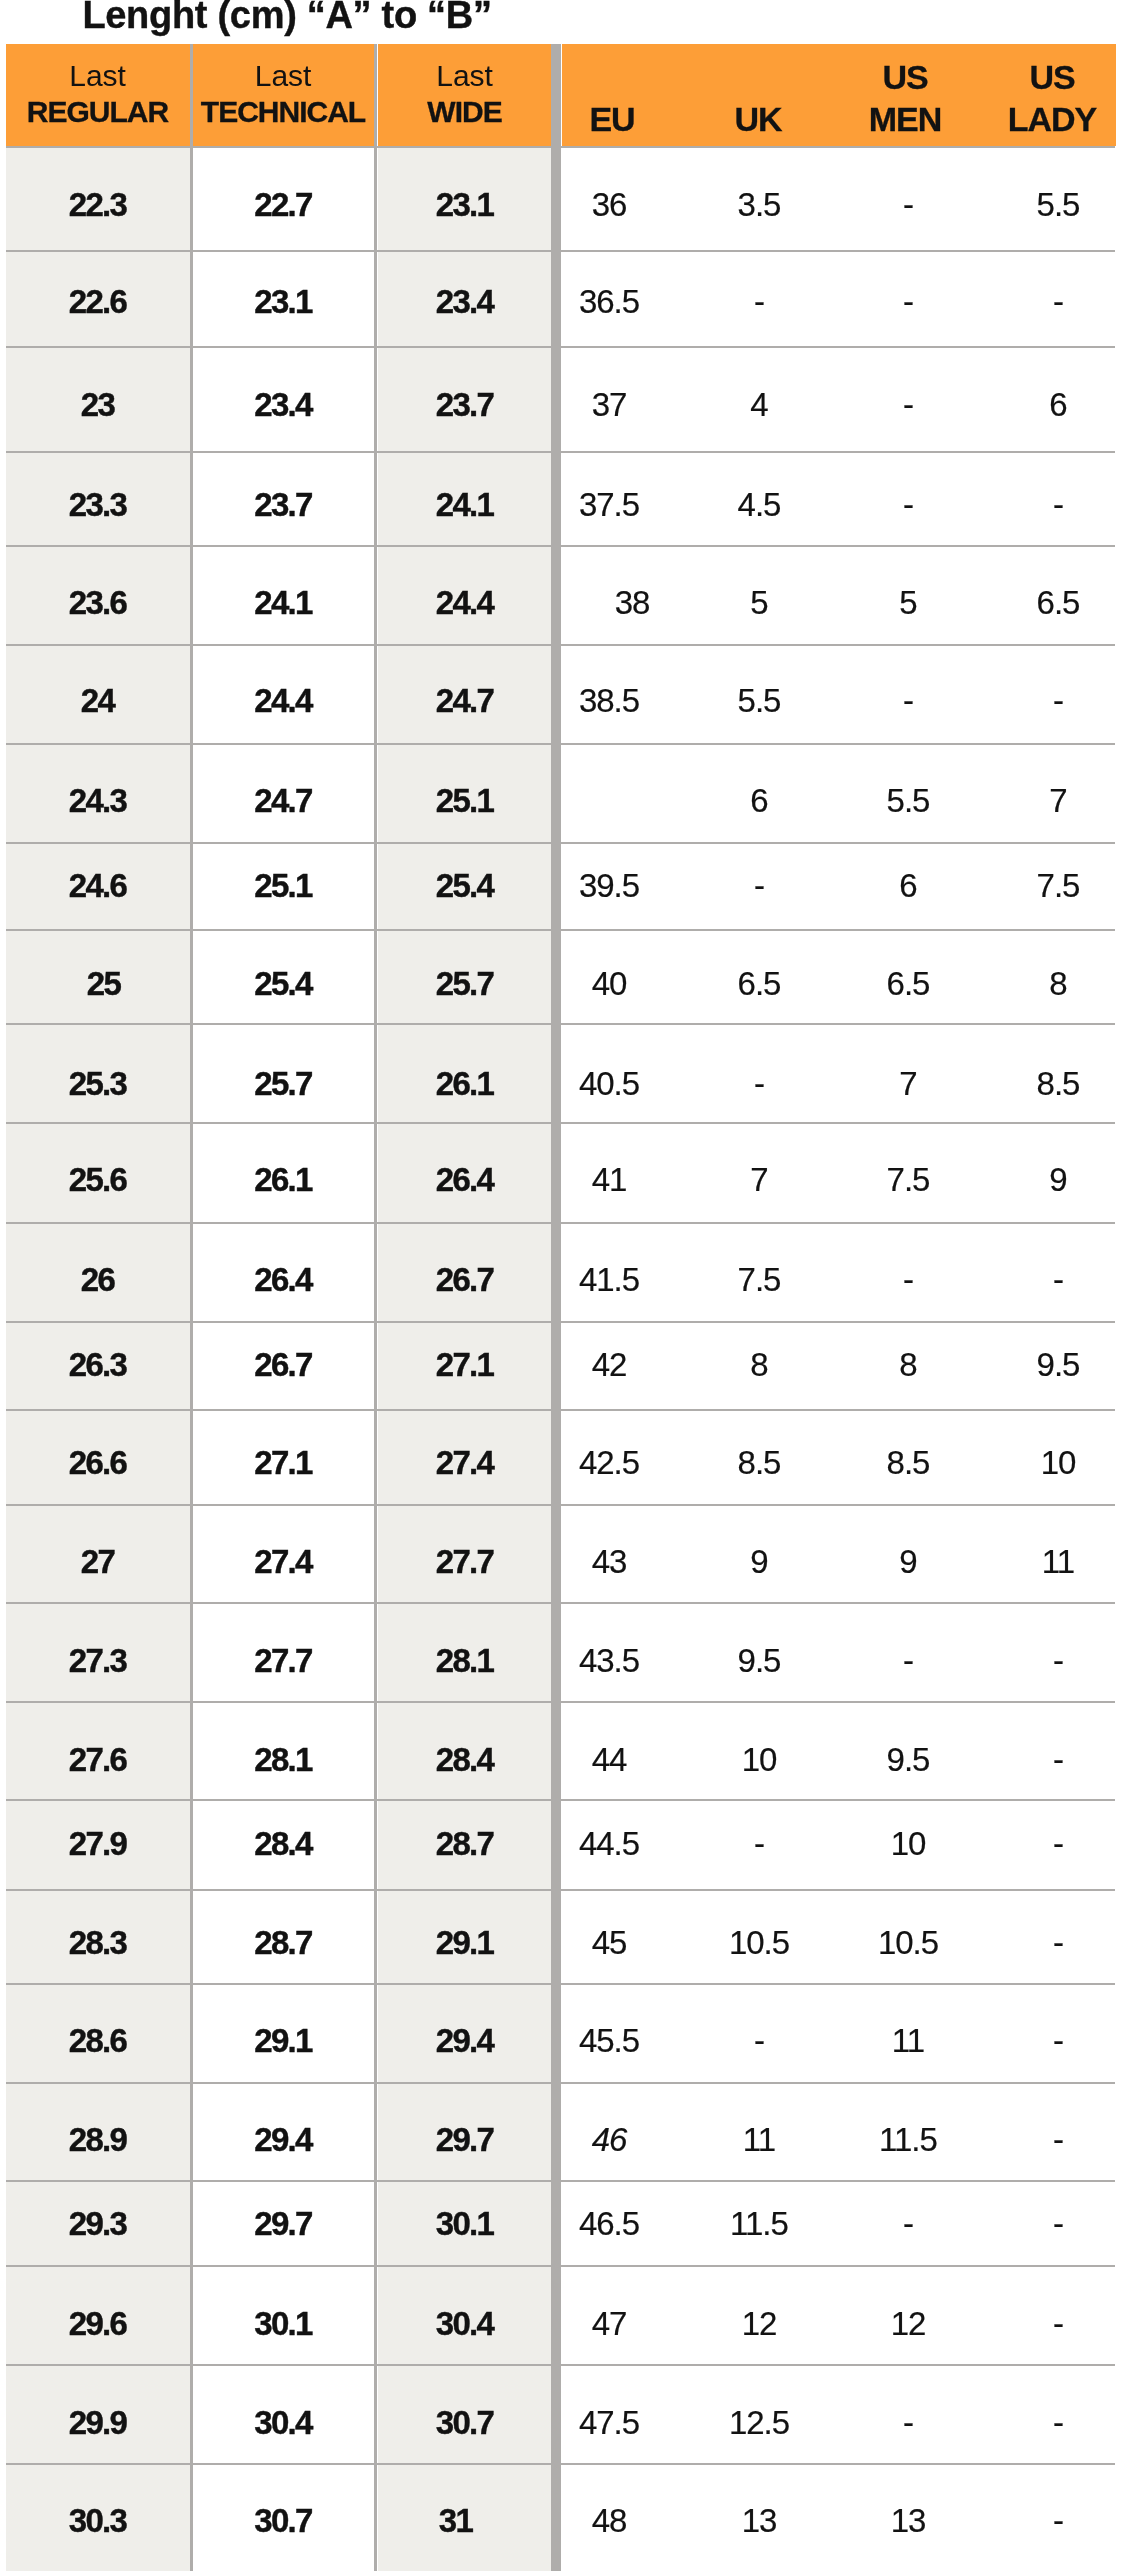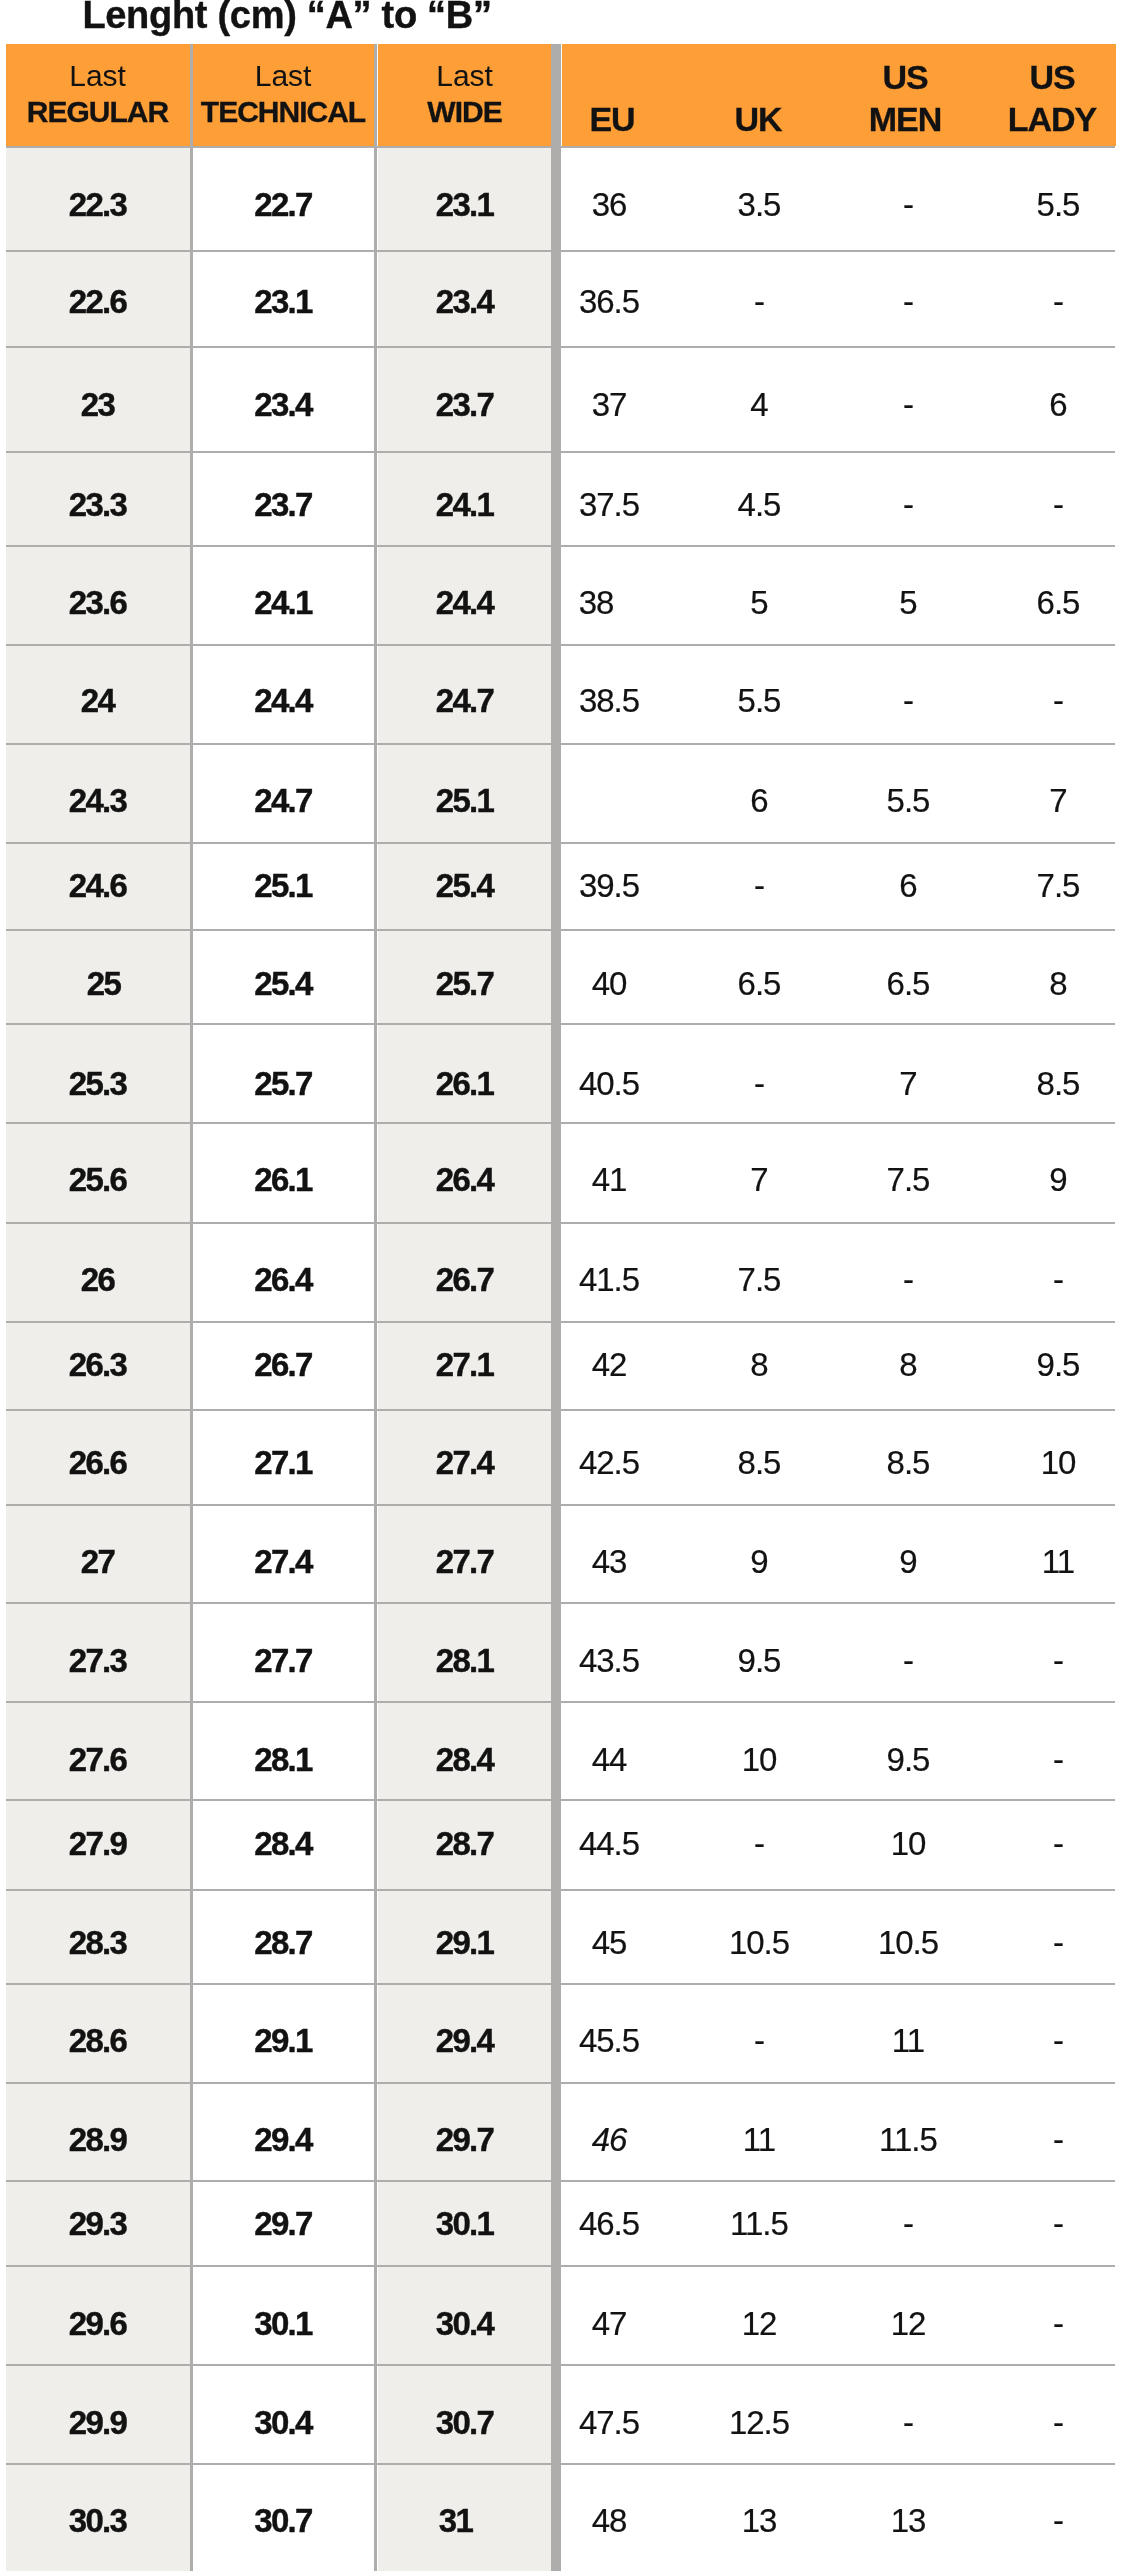--- a/index.html
+++ b/index.html
@@ -215,21 +215,21 @@
         <div class="row" style="top:398px;height:99px;">
           <div class="cell cell-last" style="left:0px;width:184px;">
             <span class="cv" style="transform:translateY(7px);">23.6</span>
           </div>
           <div class="cell cell-last" style="left:187px;width:181px;">
             <span class="cv" style="transform:translateY(7px);">24.1</span>
           </div>
           <div class="cell cell-last" style="left:372px;width:174px;">
             <span class="cv" style="transform:translateY(7px);">24.4</span>
           </div>
-          <div class="cell cell-size" style="left:516px;width:149px;text-align:right;">
+          <div class="cell cell-size" style="left:552px;width:149px;text-align:right;">
             <span class="cv" style="transform:translateY(7px);">38</span>
           </div>
           <div class="cell cell-size" style="left:679px;width:149px;">
             <span class="cv" style="transform:translateY(7px);">5</span>
           </div>
           <div class="cell cell-size" style="left:828px;width:149px;">
             <span class="cv" style="transform:translateY(7px);">5</span>
           </div>
           <div class="cell cell-size" style="left:978px;width:149px;">
             <span class="cv" style="transform:translateY(7px);">6.5</span>

